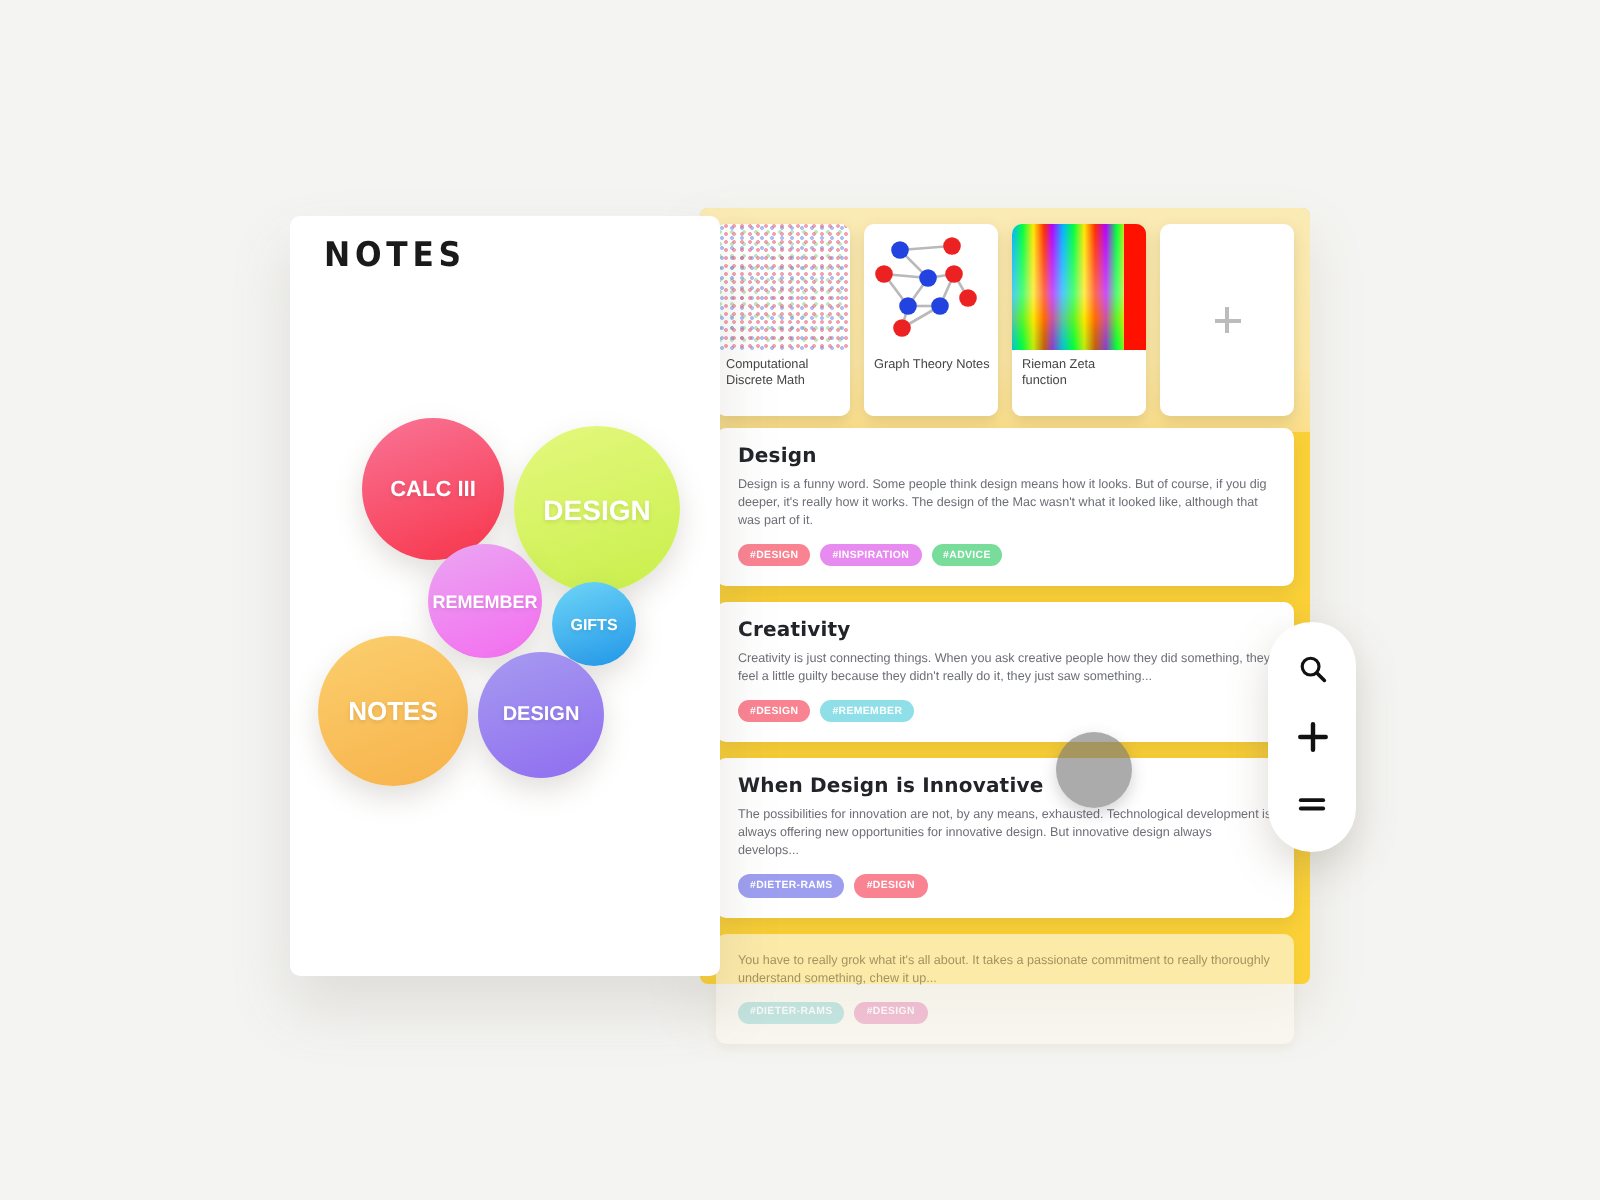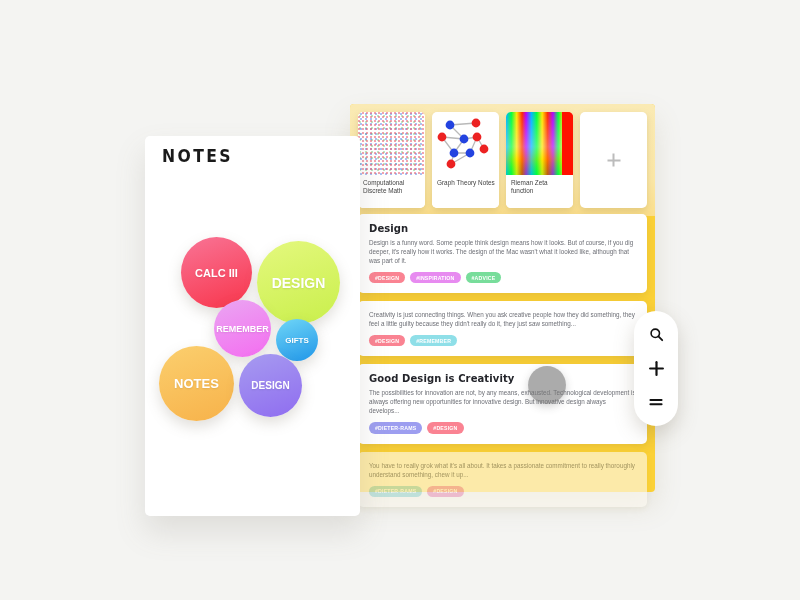--- a/index.html
+++ b/index.html
@@ -29,21 +29,20 @@
 
   
   .panel {
     position: absolute;
     left: 145px; top: 108px;
     width: 215px; height: 380px;
     background: #fff;
     border-radius: 5px;
     box-shadow: 0 16px 30px rgba(120,115,100,.17);
     overflow: hidden;
-    margin-top: 28px;
   }
   .panel-title {
     position: absolute; left: 17px; top: 10px;
     font-size: 17px; font-weight: bold;
     letter-spacing: 2.6px;
     color: #1a1a1a;
     font-family: "DejaVu Sans", sans-serif;
     transform: scaleX(.92);
     transform-origin: left center;
   }
@@ -253,28 +252,29 @@
         <div class="card">
           <div class="card-title">Design</div>
           <div class="card-body">Design is a funny word. Some people think design means how it looks. But of course, if you dig deeper, it's really how it works. The design of the Mac wasn't what it looked like, although that was part of it.</div>
           <div class="tags">
             <span class="tag" style="background: rgb(250, 131, 146);">#DESIGN</span>
             <span class="tag" style="background: rgb(231, 139, 240);">#INSPIRATION</span>
             <span class="tag" style="background: rgb(120, 221, 155);">#ADVICE</span>
           </div>
         </div>
         <div class="card">
+          <div class="card-title">Creativity</div>
           <div class="card-body">Creativity is just connecting things. When you ask creative people how they did something, they feel a little guilty because they didn't really do it, they just saw something...</div>
           <div class="tags">
             <span class="tag" style="background: rgb(250, 131, 146);">#DESIGN</span>
             <span class="tag" style="background: rgb(143, 223, 232);">#REMEMBER</span>
           </div>
         </div>
         <div class="card">
-          <div class="card-title">Good Design is Creativity</div>
+          <div class="card-title">When Design is Innovative</div>
           <div class="card-body">The possibilities for innovation are not, by any means, exhausted. Technological development is always offering new opportunities for innovative design. But innovative design always develops...</div>
           <div class="tags">
             <span class="tag" style="background: rgb(157, 158, 240);">#DIETER-RAMS</span>
             <span class="tag" style="background: rgb(250, 131, 146);">#DESIGN</span>
           </div>
         </div>
         <div class="card ghost">
           <div class="card-body">You have to really grok what it's all about. It takes a passionate commitment to really thoroughly understand something, chew it up...</div>
           <div class="tags">
             <span class="tag" style="background: rgb(168, 221, 216);">#DIETER-RAMS</span>

